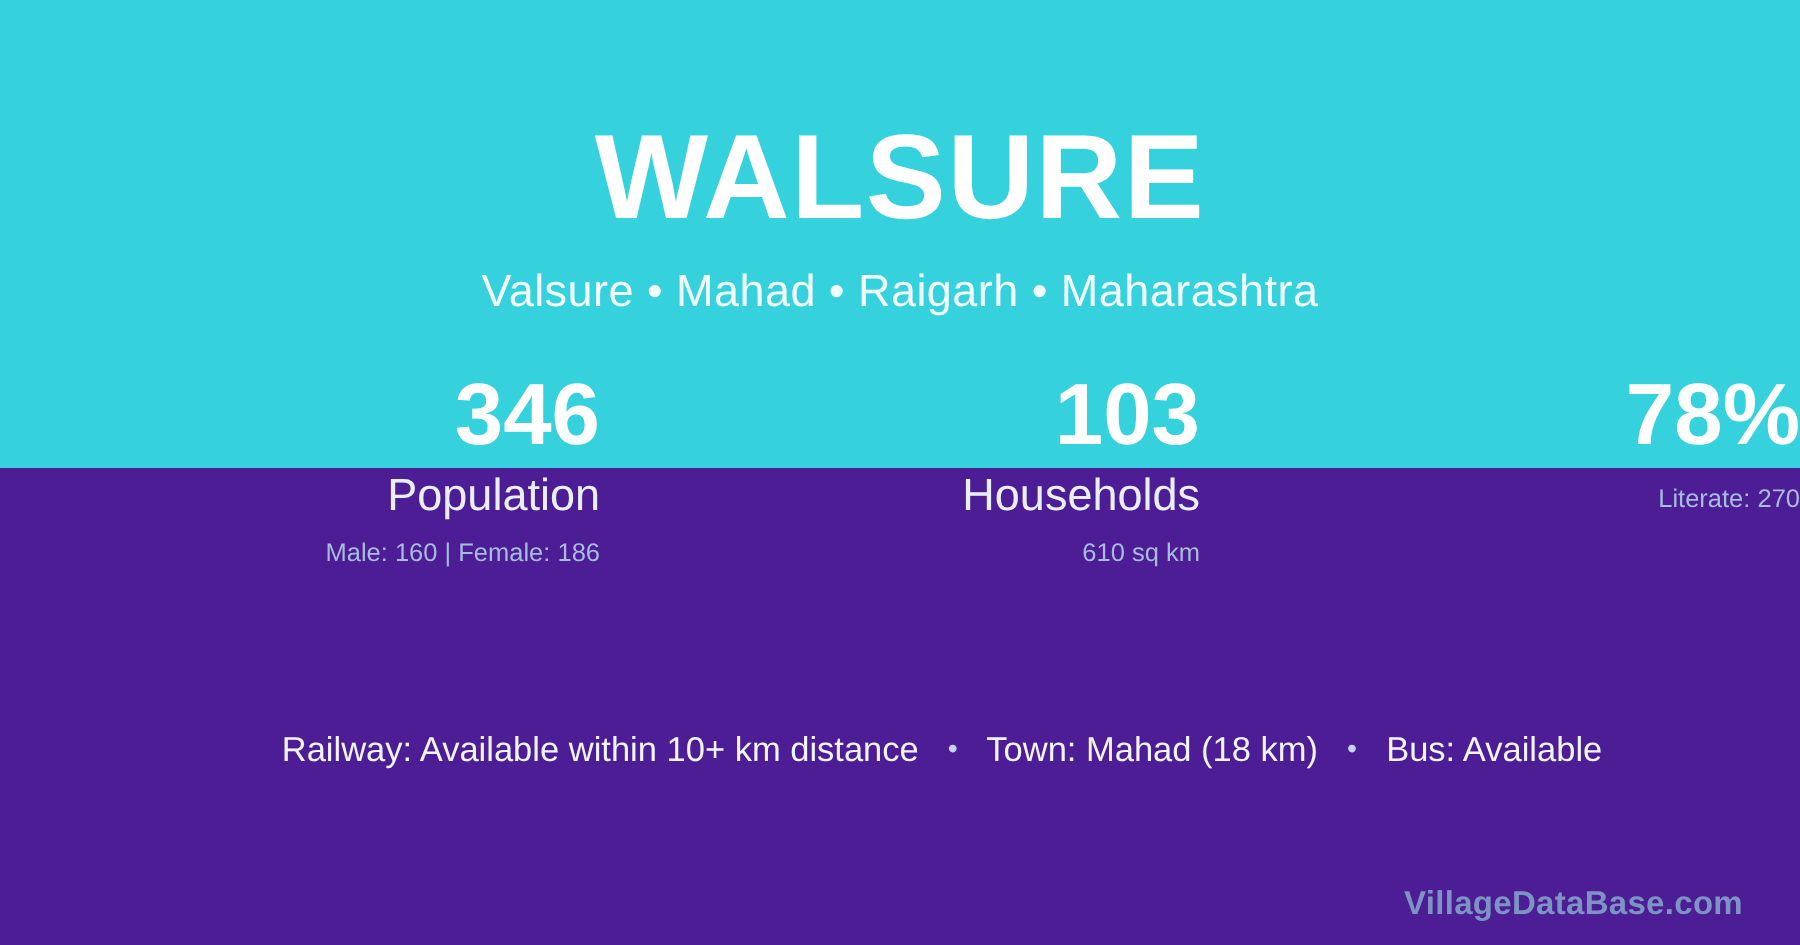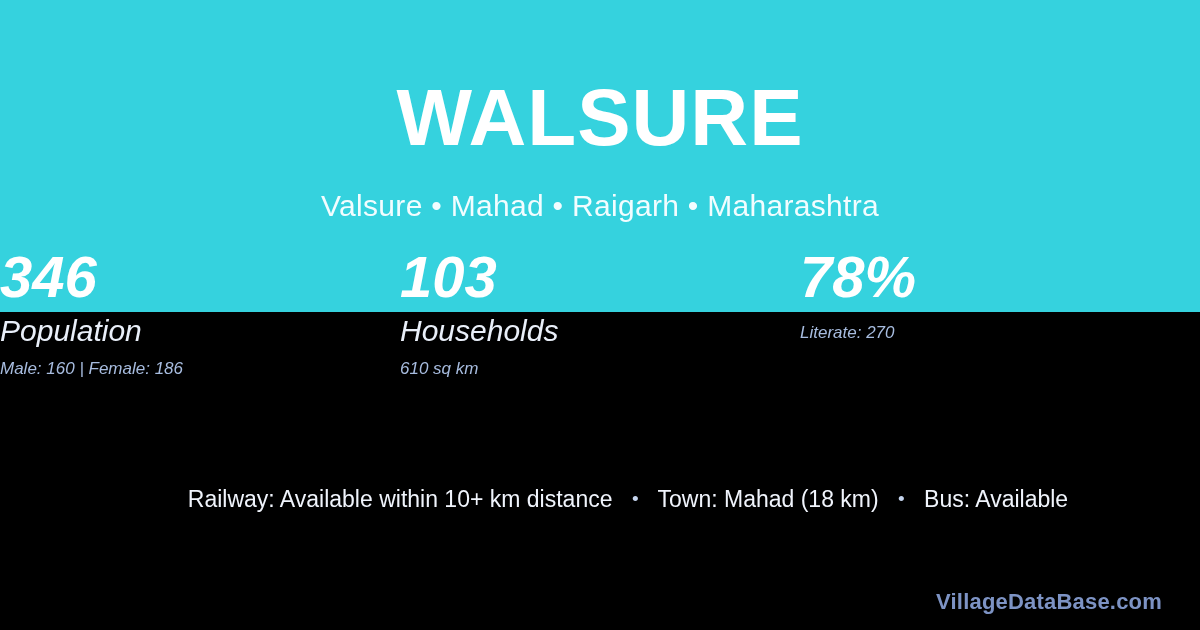--- a/index.html
+++ b/index.html
@@ -12,21 +12,21 @@
     height: 630px;
     overflow: hidden;
     font-family: "Liberation Sans", sans-serif;
     background: #2a54b0;
   }
 
   .card {
     position: relative;
     width: 1200px;
     height: 630px;
-    background: #000000;
+    background: #4c1d95;
     overflow: hidden;
   }
 
   
   .teal-band {
     position: absolute;
     left: 0;
     top: 0;
     width: 1200px;
     height: 312px;
@@ -48,21 +48,21 @@
     padding-top: 78px;
     font-size: 80px;
     line-height: 1;
     font-weight: 800;
     letter-spacing: 1px;
     color: #ffffff;
     font-family: "Liberation Sans", sans-serif;
   }
 
   .village-subtitle {
-    margin: 11px;
+    margin: 0;
     padding-top: 22px;
     font-size: 30px;
     line-height: 1;
     font-weight: 400;
     color: #f2fdff;
     letter-spacing: 0.3px;
   }
 
   
   .stats-row {
@@ -70,22 +70,21 @@
     left: 0;
     top: 243px;
     width: 1200px;
     display: flex;
     flex-direction: row;
     z-index: 4;
   }
 
   .stat-block {
     flex: 1 1 0;
-    text-align: left;
-    font-style: italic;
+    text-align: right;
   }
 
   .stat-value {
     font-size: 58px;
     line-height: 68px;
     font-weight: 800;
     color: #ffffff;
     letter-spacing: 0px;
     height: 69px;
   }

